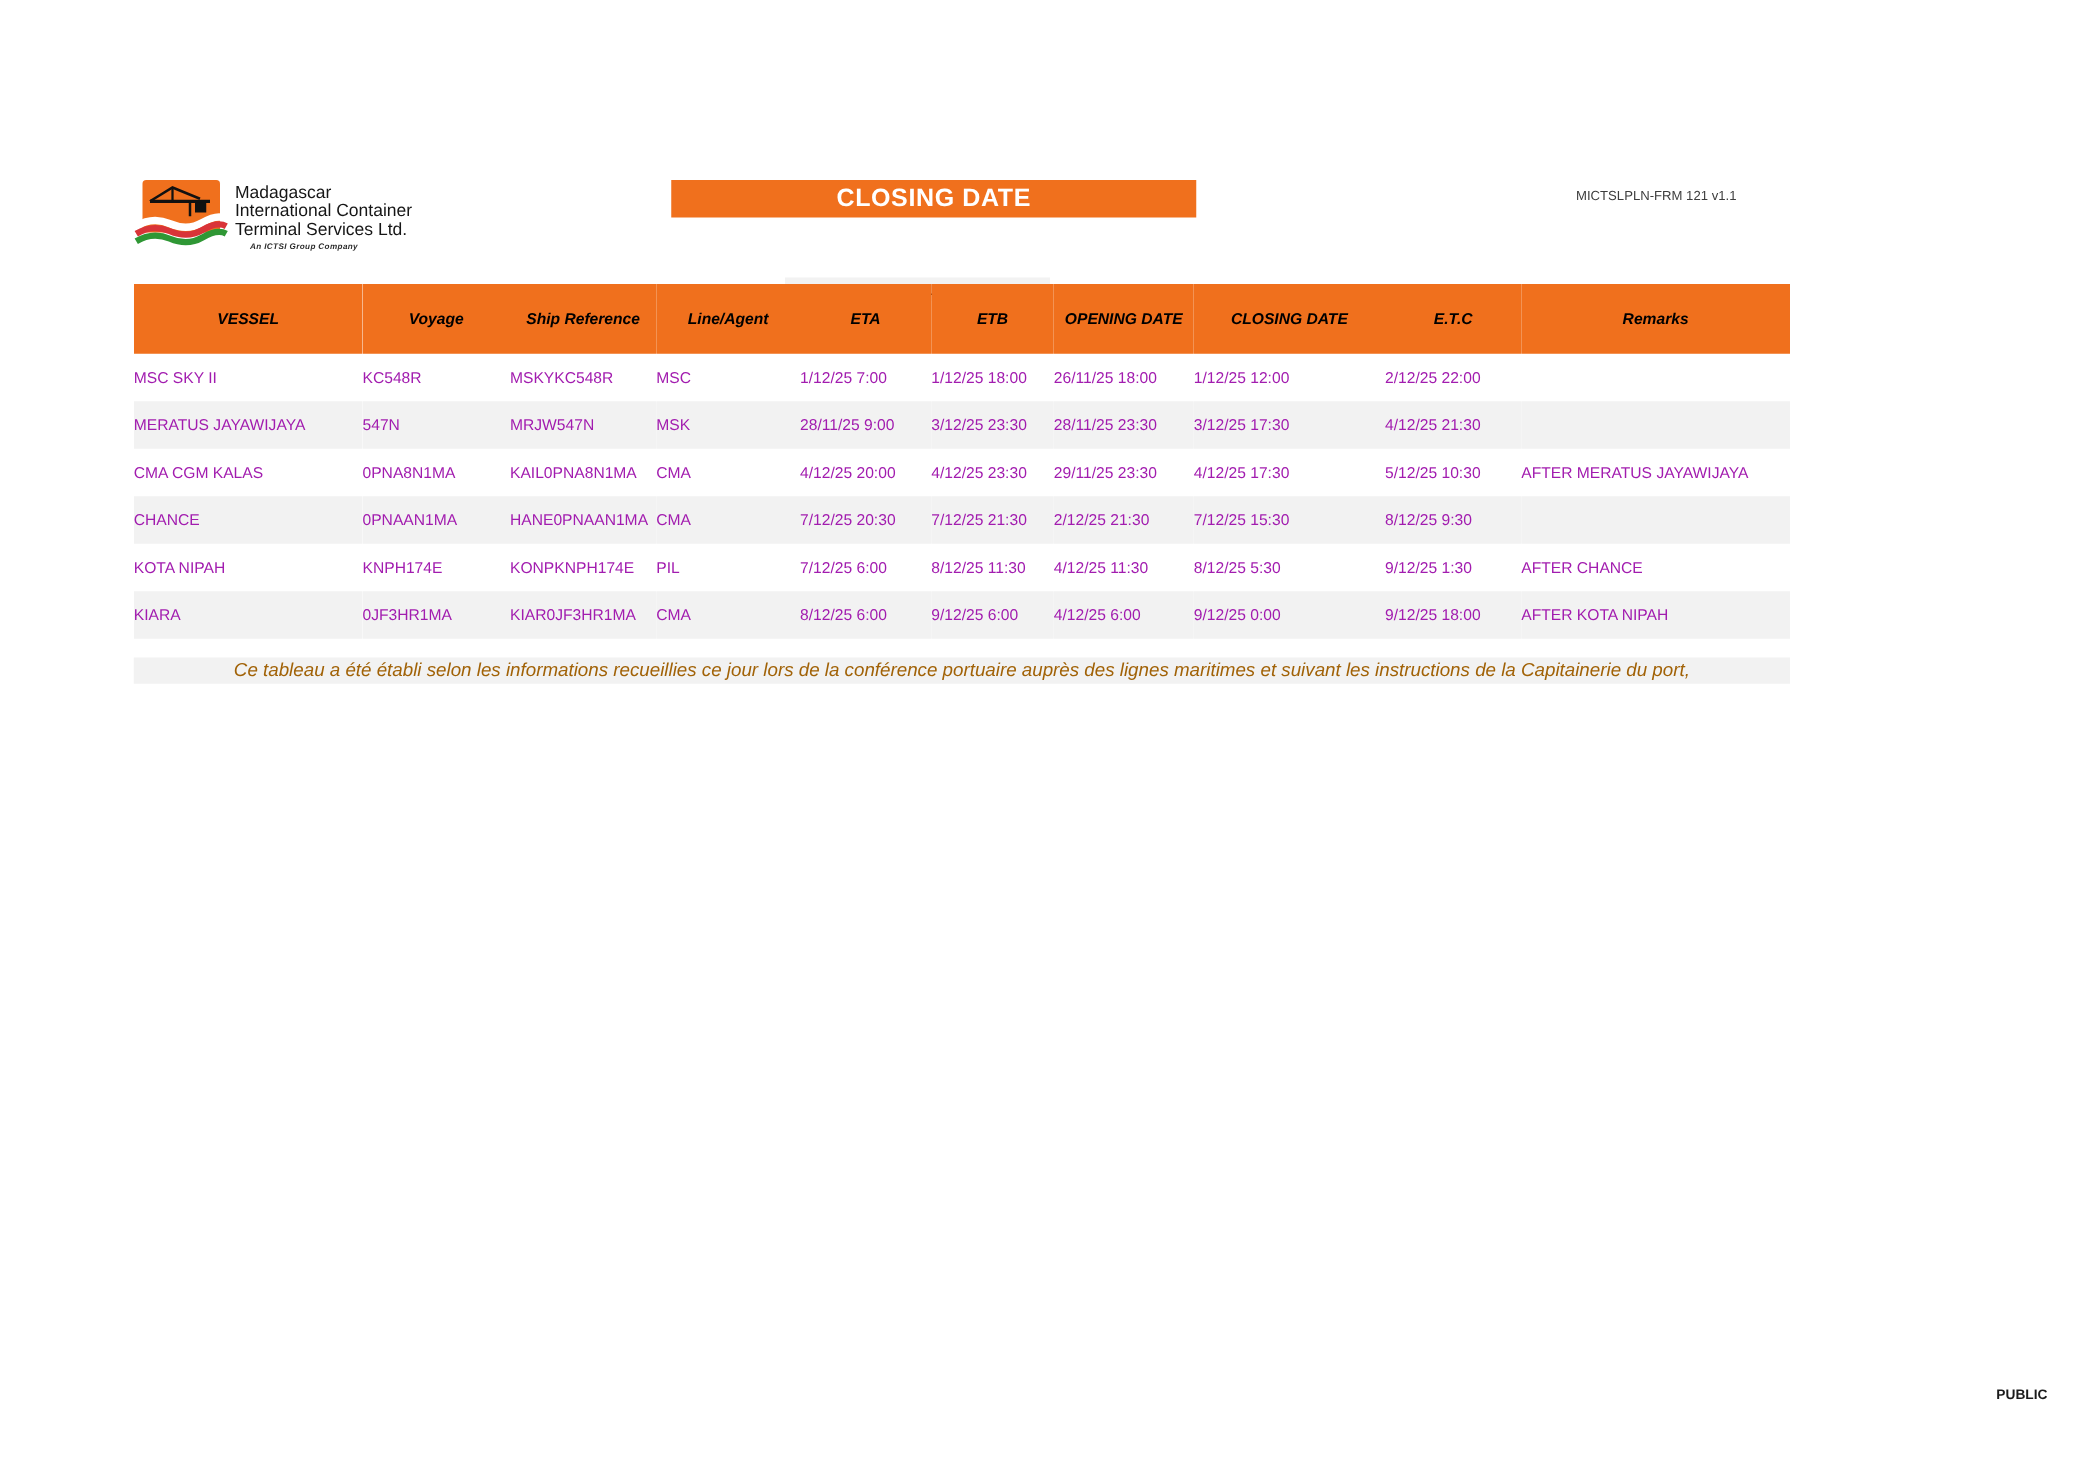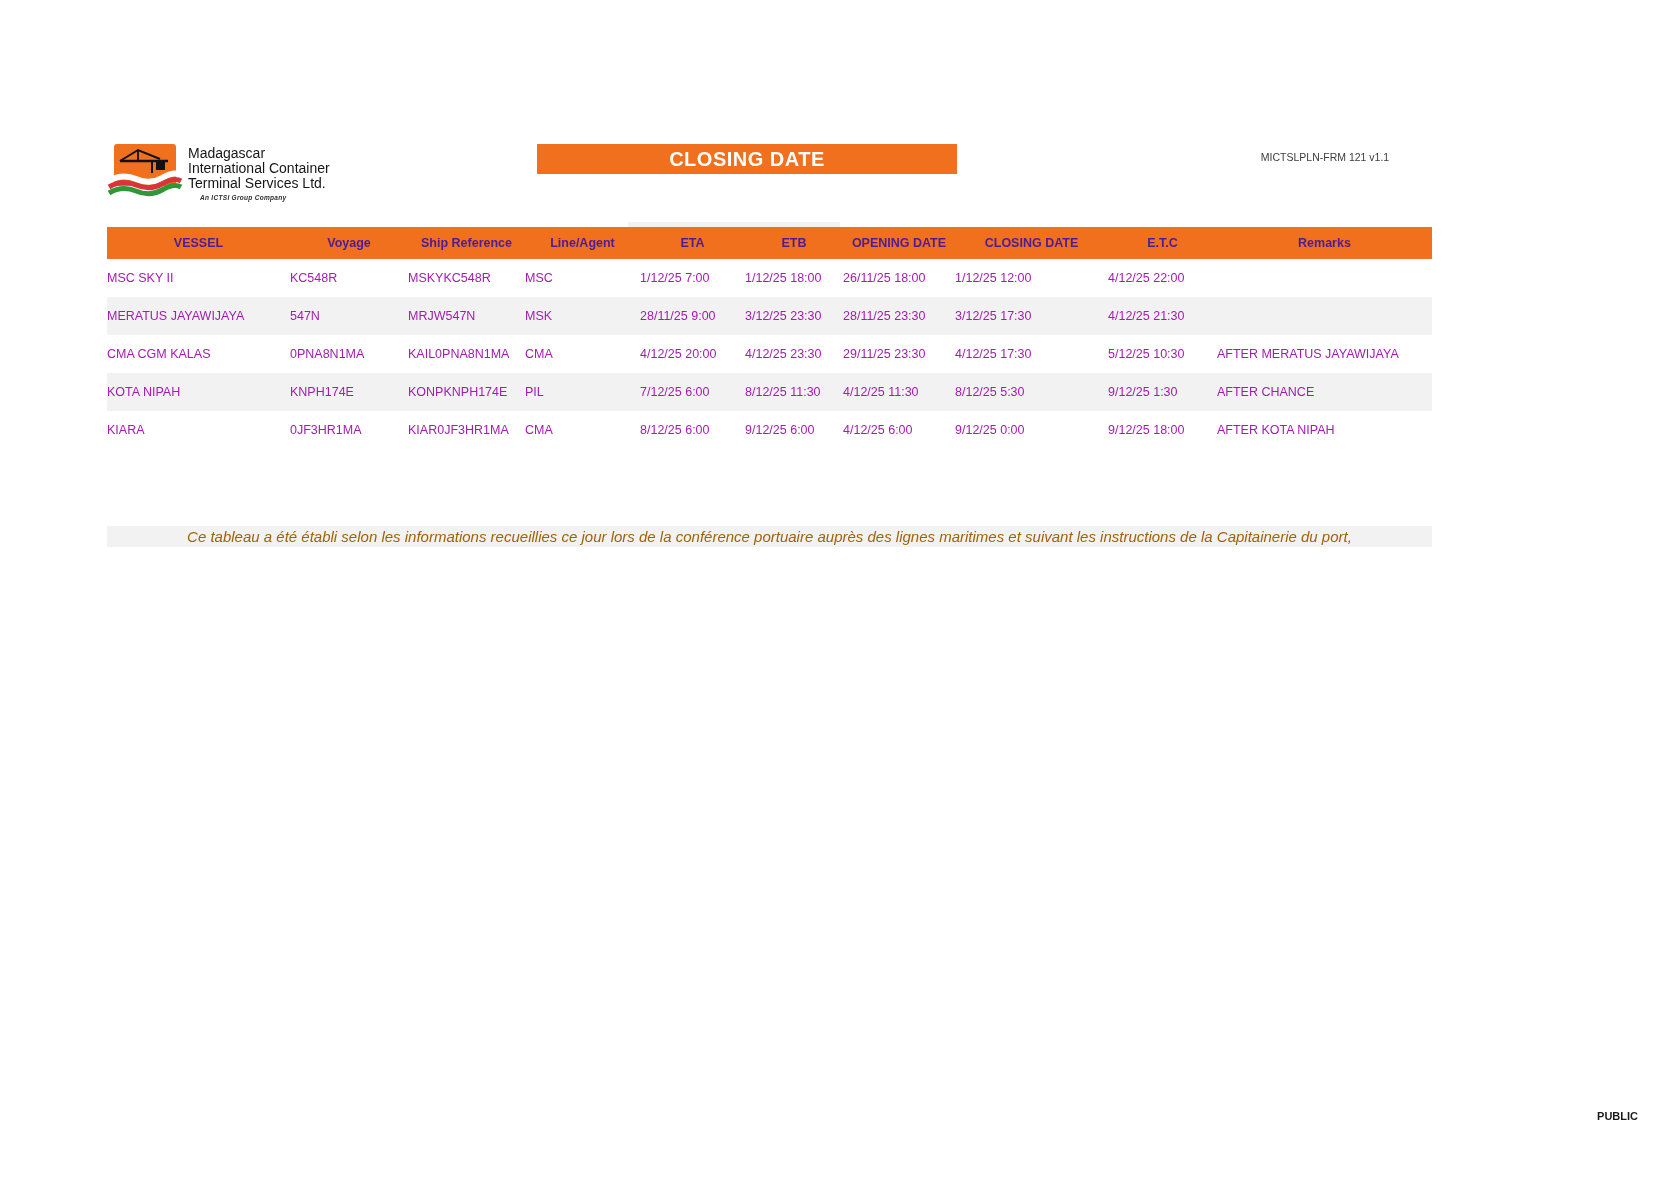--- a/index.html
+++ b/index.html
@@ -32,22 +32,22 @@
     position:absolute; left:1245px; top:151px; width:160px; text-align:center;
     font-size:10.5px; color:#3d3d3d;
   }
 
   
   table.sched {
     position:absolute; left:107px; top:227px; width:1325px;
     border-collapse:collapse; table-layout:fixed;
   }
   table.sched th {
-    background:var(--orange); color:#4c1d95; font-weight:bold; font-size:12.5px;
-    height:32px; text-align:center; vertical-align:middle; white-space:nowrap; overflow:hidden;
+    background:var(--orange); color:#000000; font-weight:bold; font-size:12.5px;
+    height:56px; text-align:center; vertical-align:middle; white-space:nowrap; overflow:hidden;font-style:italic;
   }
   table.sched td {
     font-size:12.5px; color:#a21caf; height:38px; text-align:left;
     vertical-align:middle; white-space:nowrap; overflow:hidden;
   }
   table.sched tbody tr:nth-child(even) td { background:var(--rowalt); }
 
   
   .note {
     position:absolute; left:107px; top:526px; width:1325px; height:21px;
@@ -121,21 +121,21 @@
   <tbody>
       <tr>
         <td>MSC SKY II</td>
         <td>KC548R</td>
         <td>MSKYKC548R</td>
         <td>MSC</td>
         <td>1/12/25 7:00</td>
         <td>1/12/25 18:00</td>
         <td>26/11/25 18:00</td>
         <td>1/12/25 12:00</td>
-        <td>4/12/25 22:00</td>
+        <td>2/12/25 22:00</td>
         <td></td>
       </tr>
       <tr>
         <td>MERATUS JAYAWIJAYA</td>
         <td>547N</td>
         <td>MRJW547N</td>
         <td>MSK</td>
         <td>28/11/25 9:00</td>
         <td>3/12/25 23:30</td>
         <td>28/11/25 23:30</td>
@@ -149,20 +149,32 @@
         <td>KAIL0PNA8N1MA</td>
         <td>CMA</td>
         <td>4/12/25 20:00</td>
         <td>4/12/25 23:30</td>
         <td>29/11/25 23:30</td>
         <td>4/12/25 17:30</td>
         <td>5/12/25 10:30</td>
         <td>AFTER MERATUS JAYAWIJAYA</td>
       </tr>
       <tr>
+        <td>CHANCE</td>
+        <td>0PNAAN1MA</td>
+        <td>HANE0PNAAN1MA</td>
+        <td>CMA</td>
+        <td>7/12/25 20:30</td>
+        <td>7/12/25 21:30</td>
+        <td>2/12/25 21:30</td>
+        <td>7/12/25 15:30</td>
+        <td>8/12/25 9:30</td>
+        <td></td>
+      </tr>
+      <tr>
         <td>KOTA NIPAH</td>
         <td>KNPH174E</td>
         <td>KONPKNPH174E</td>
         <td>PIL</td>
         <td>7/12/25 6:00</td>
         <td>8/12/25 11:30</td>
         <td>4/12/25 11:30</td>
         <td>8/12/25 5:30</td>
         <td>9/12/25 1:30</td>
         <td>AFTER CHANCE</td>

